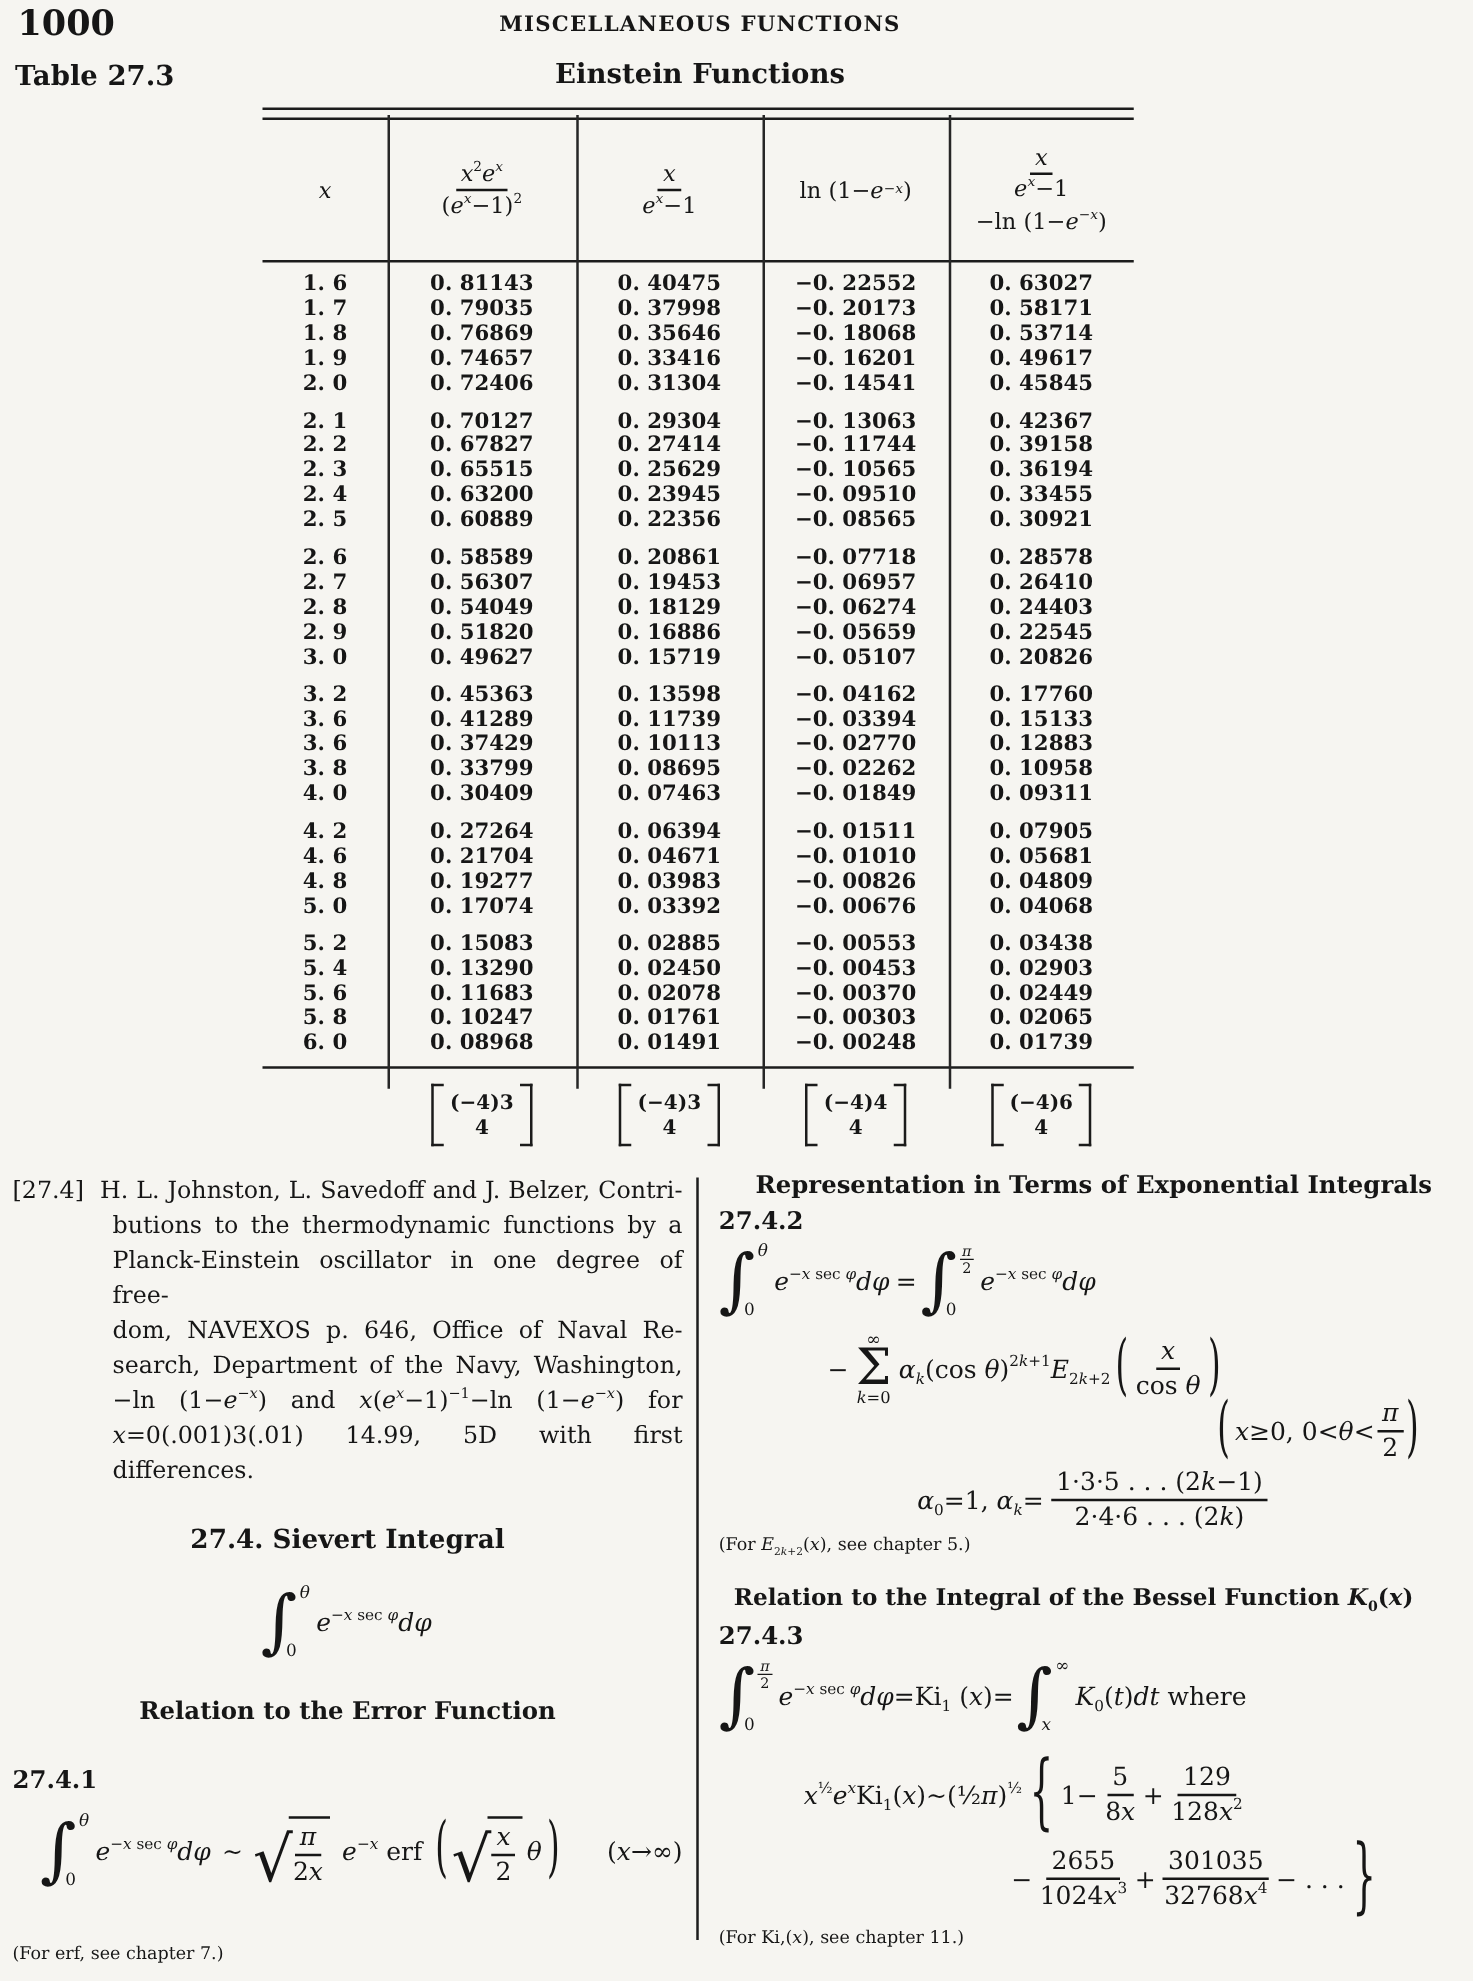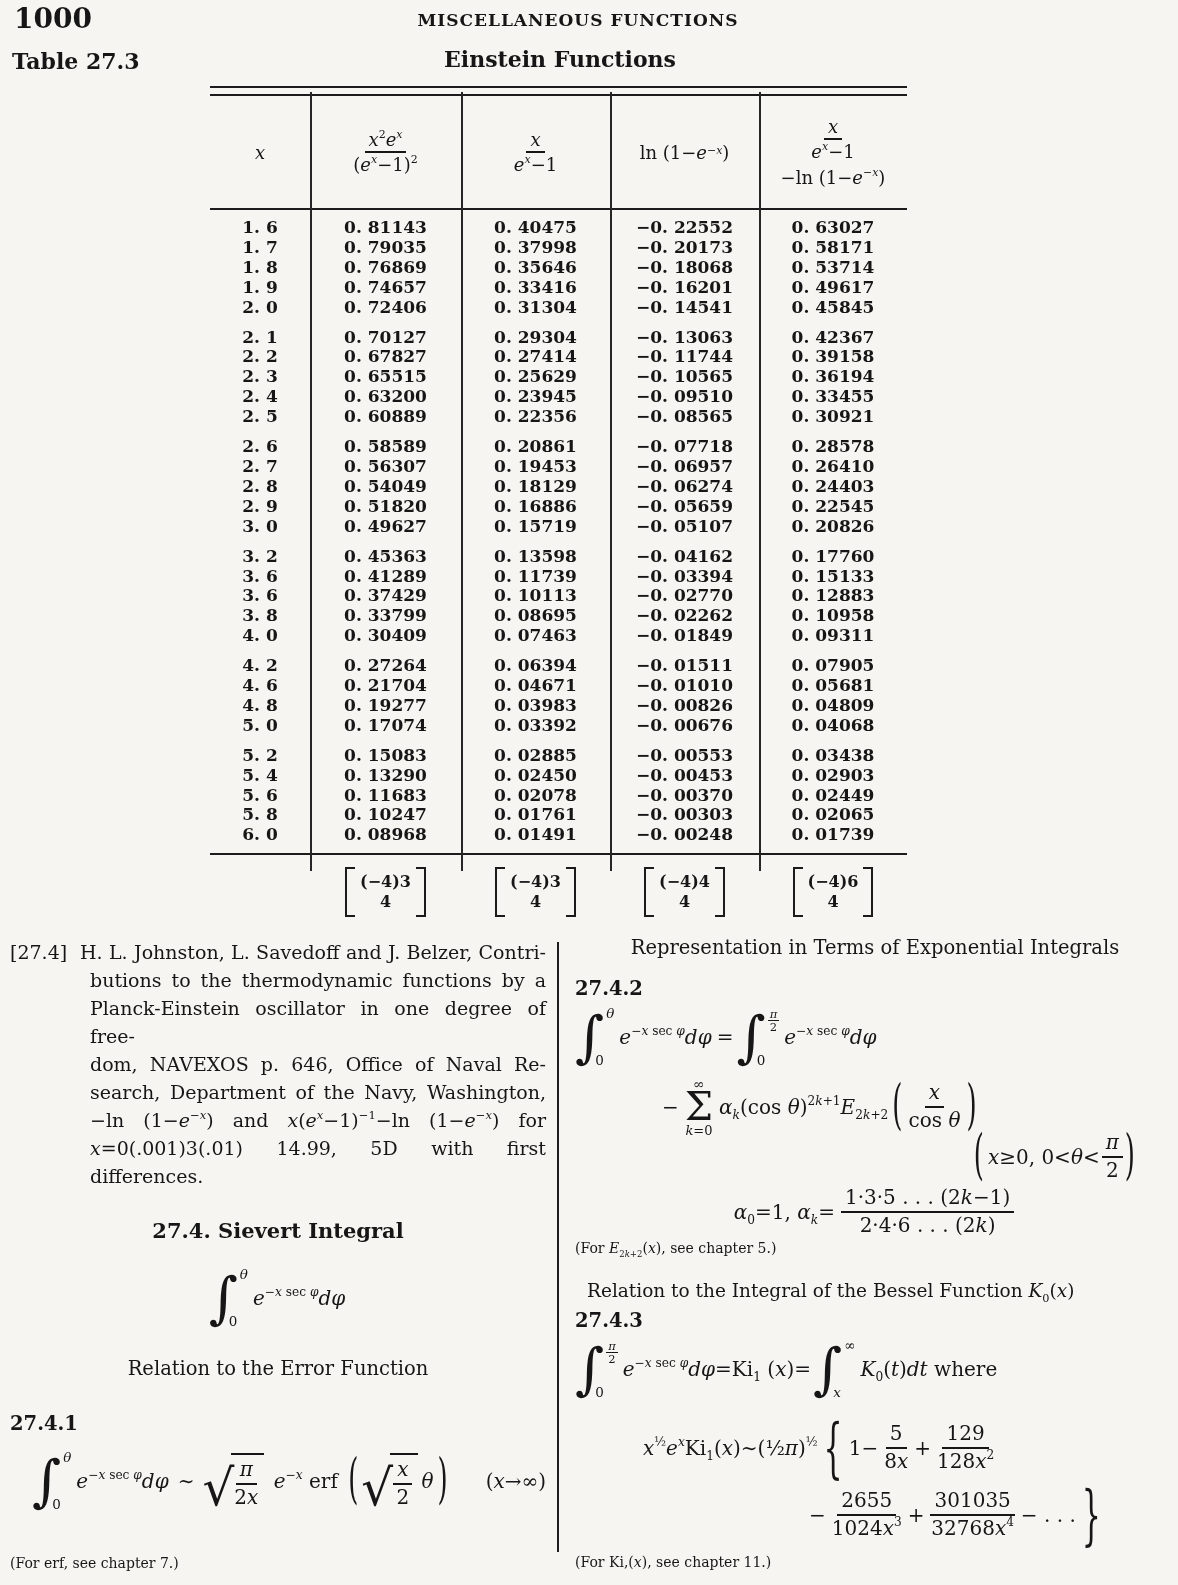--- a/index.html
+++ b/index.html
@@ -8,21 +8,21 @@
     background:#f6f5f1;color:#161616;
     font-family:"DejaVu Serif", serif;
   }
   .abs{position:absolute;}
   i{font-style:italic;}
   sup{font-size:61%;line-height:0;position:relative;top:-1px;}
   sub{font-size:61%;line-height:0;}
 
   
   .pageno{left:14px;top:2px;font-size:28px;font-weight:bold;}
-  .runhead{left:258px;top:10px;width:640px;text-align:center;font-size:17px;font-weight:bold;letter-spacing:1px;}
+  .runhead{left:240px;top:10px;width:640px;text-align:center;font-size:17px;font-weight:bold;letter-spacing:1px;}
   .tlabel{left:12px;top:48px;font-size:22px;font-weight:bold;}
   .ttitle{left:240px;top:46px;width:640px;text-align:center;font-size:22px;font-weight:bold;}
 
   
   .table-wrap{left:210px;top:86px;width:697px;}
   .rule-double{height:6px;border-top:2.4px solid #1c1c1c;border-bottom:2px solid #1c1c1c;}
   .rule-single{border-top:2px solid #1c1c1c;}
   .thead{display:grid;grid-template-columns:100px 151px 149px 149px 148px;height:112px;}
   .hcell{display:flex;align-items:center;justify-content:center;font-size:18px;text-align:center;}
   .hcell .stack{display:flex;flex-direction:column;align-items:center;gap:5px;}
@@ -45,21 +45,21 @@
   
   .col-divider{left:557px;top:942px;width:2px;height:610px;background:#1d1d1d;}
   .leftcol{left:10px;top:938px;width:536px;}
   .rightcol{left:575px;top:932px;width:600px;padding-top:4px;}
 
   .ref-line{font-size:19px;line-height:28px;text-align:justify;text-align-last:justify;}
   .ref-line:not(.first){padding-left:80px;}
   .ref-label{display:inline-block;width:70px;}
 
   .sec-head{margin-top:28px;text-align:center;font-size:21px;font-weight:bold;}
-  .sub-head{margin-top:20px;text-align:center;font-size:19.5px;font-weight:normal;}
+  .sub-head{margin-top:20px;text-align:center;font-size:19.5px;font-weight:bold;}
   .sub-head.left{text-align:left;padding-left:12px;margin-top:24px;font-size:18.5px;}
   .eqno{margin-top:32px;font-size:19.5px;font-weight:bold;}
   .note{font-size:14px;}
 
   .eq{display:flex;align-items:center;font-size:20px;line-height:1.15;}
   .eq.center{justify-content:center;}
   .mi{margin:0 2px;white-space:pre;}
   .rel{margin:0 7px;}
 
   .intg{display:inline-flex;align-items:center;margin-right:3px;}
@@ -93,21 +93,21 @@
   .eq2-l1{margin-top:2px;height:70px;}
   .eq2-l2{margin-top:-2px;height:74px;margin-left:85px;}
   .eq2-cond{margin-top:-14px;height:54px;justify-content:flex-end;padding-right:38px;}
   .alpha-row{margin-top:0;height:56px;}
   .eq3-row{margin-top:0;height:74px;}
   .ki1-row{margin-top:12px;height:60px;margin-left:66px;}
   .ki2-row{margin-top:6px;height:62px;margin-left:232px;}
   .note-mt{margin-top:34px;}
   .enote{margin-top:0;}
   .kinote{margin-top:8px;}
-  .eqno-tight{margin-top:18px;}
+  .eqno-tight{margin-top:6px;}
   .eqno-b{margin-top:8px;}
 </style>
 </head>
 <body>
 
 <div>
 
   <div class="abs pageno">1000</div>
   <div class="abs runhead">MISCELLANEOUS FUNCTIONS</div>
   <div class="abs tlabel">Table 27.3</div>

